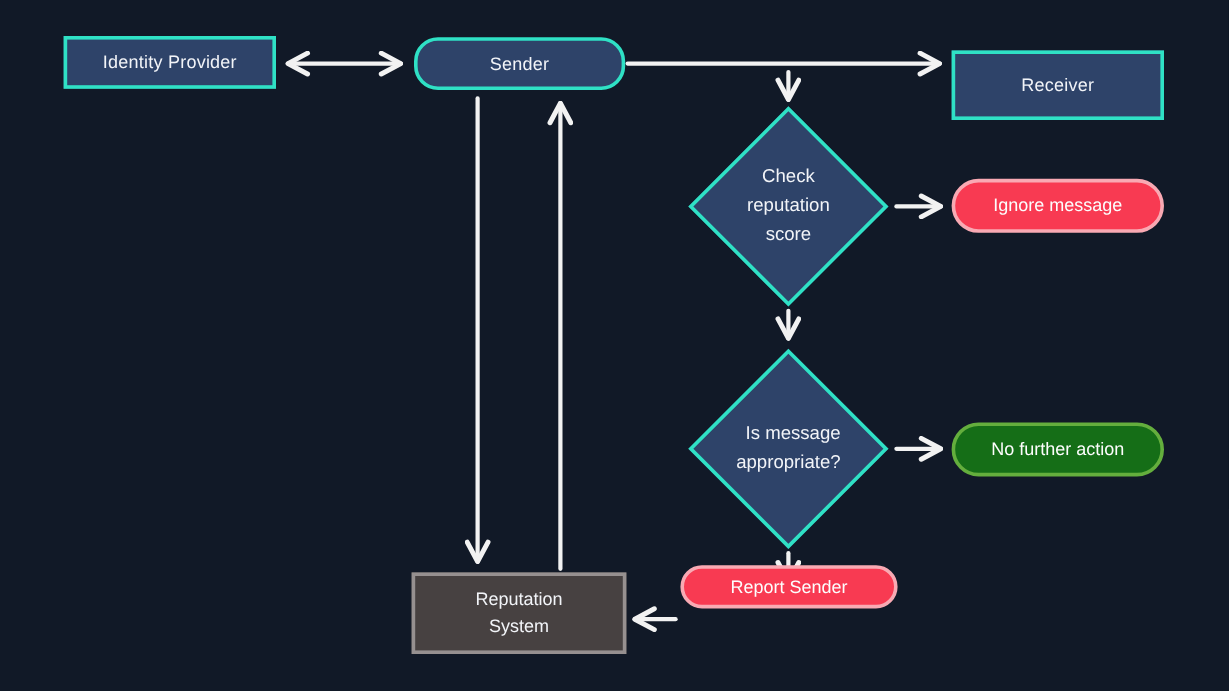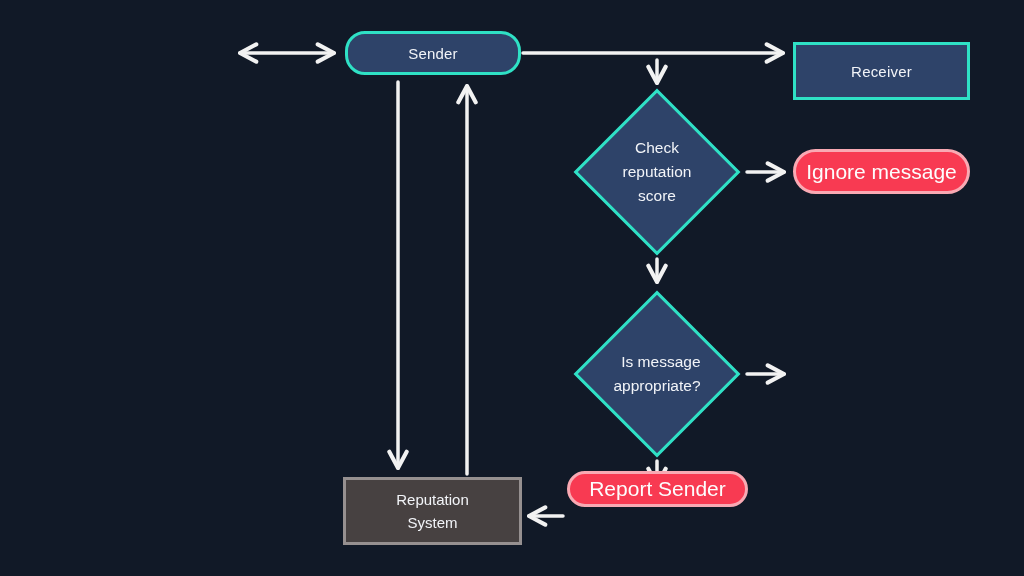--- a/index.html
+++ b/index.html
@@ -23,21 +23,21 @@
     position:absolute;box-sizing:border-box;
     background:#474141;border:3px solid #969090;
     display:flex;align-items:center;justify-content:center;
     font-size:15px;color:#f2f4f8;text-align:center;
     white-space:pre-line;line-height:23px;
   }
   .pill{
     position:absolute;box-sizing:border-box;
     border-radius:24px;
     display:flex;align-items:center;justify-content:center;
-    font-size:21px;color:#fdfdfd;text-align:center;
+    font-size:15px;color:#fdfdfd;text-align:center;
   }
   .pill.red{background:#f83a52;border:3px solid #f9a9b3;}
   .pill.green{background:#156e17;border:3px solid #64ae3d;}
   .diamond-shape{
     position:absolute;box-sizing:border-box;
     width:118px;height:118px;
     background:#2e4369;border:3px solid #2fe1c5;
     transform:rotate(45deg);
   }
   .diamond-label{
@@ -65,35 +65,37 @@
       <line x1="747" y1="172" x2="784" y2="172" marker-end="url(#chev)"></line>
       <line x1="657" y1="259" x2="657" y2="282" marker-end="url(#chev)"></line>
       <line x1="747" y1="374" x2="784" y2="374" marker-end="url(#chev)"></line>
       <line x1="657" y1="461" x2="657" y2="485" marker-end="url(#chev)"></line>
       <line x1="563" y1="516" x2="529" y2="516" marker-end="url(#chev)"></line>
       <line x1="398" y1="82" x2="398" y2="468" marker-end="url(#chev)"></line>
       <line x1="467" y1="474" x2="467" y2="86" marker-end="url(#chev)"></line>
     </g>
   </svg>
 
+  <div class="rect-box" style="left:53px;top:30px;width:177px;height:44px;">Identity Provider</div>
 
   <div class="rect-box" style="left:345px;top:31px;width:176px;height:44px;border-radius:20px;">Sender</div>
 
   <div class="rect-box" style="left:793px;top:42px;width:177px;height:58px;">Receiver</div>
 
   <div class="diamond-shape" style="left:598px;top:113px;"></div>
   <div class="diamond-label" style="left:577px;top:90px;width:160px;height:164px;">Check
 reputation
 score</div>
 
   <div class="pill red" style="left:793px;top:149px;width:177px;height:45px;">Ignore message</div>
 
   <div class="diamond-shape" style="left:598px;top:315px;"></div>
   <div class="diamond-label" style="left:577px;top:292px;width:160px;height:164px;text-align:right;">Is message
 appropriate?</div>
 
+  <div class="pill green" style="left:793px;top:352px;width:177px;height:45px;">No further action</div>
 
   <div class="gray-box" style="left:343px;top:477px;width:179px;height:68px;">Reputation
 System</div>
 
   <div class="pill red" style="left:567px;top:471px;width:181px;height:36px;">Report Sender</div>
 
 </div>
 
 </body></html>

